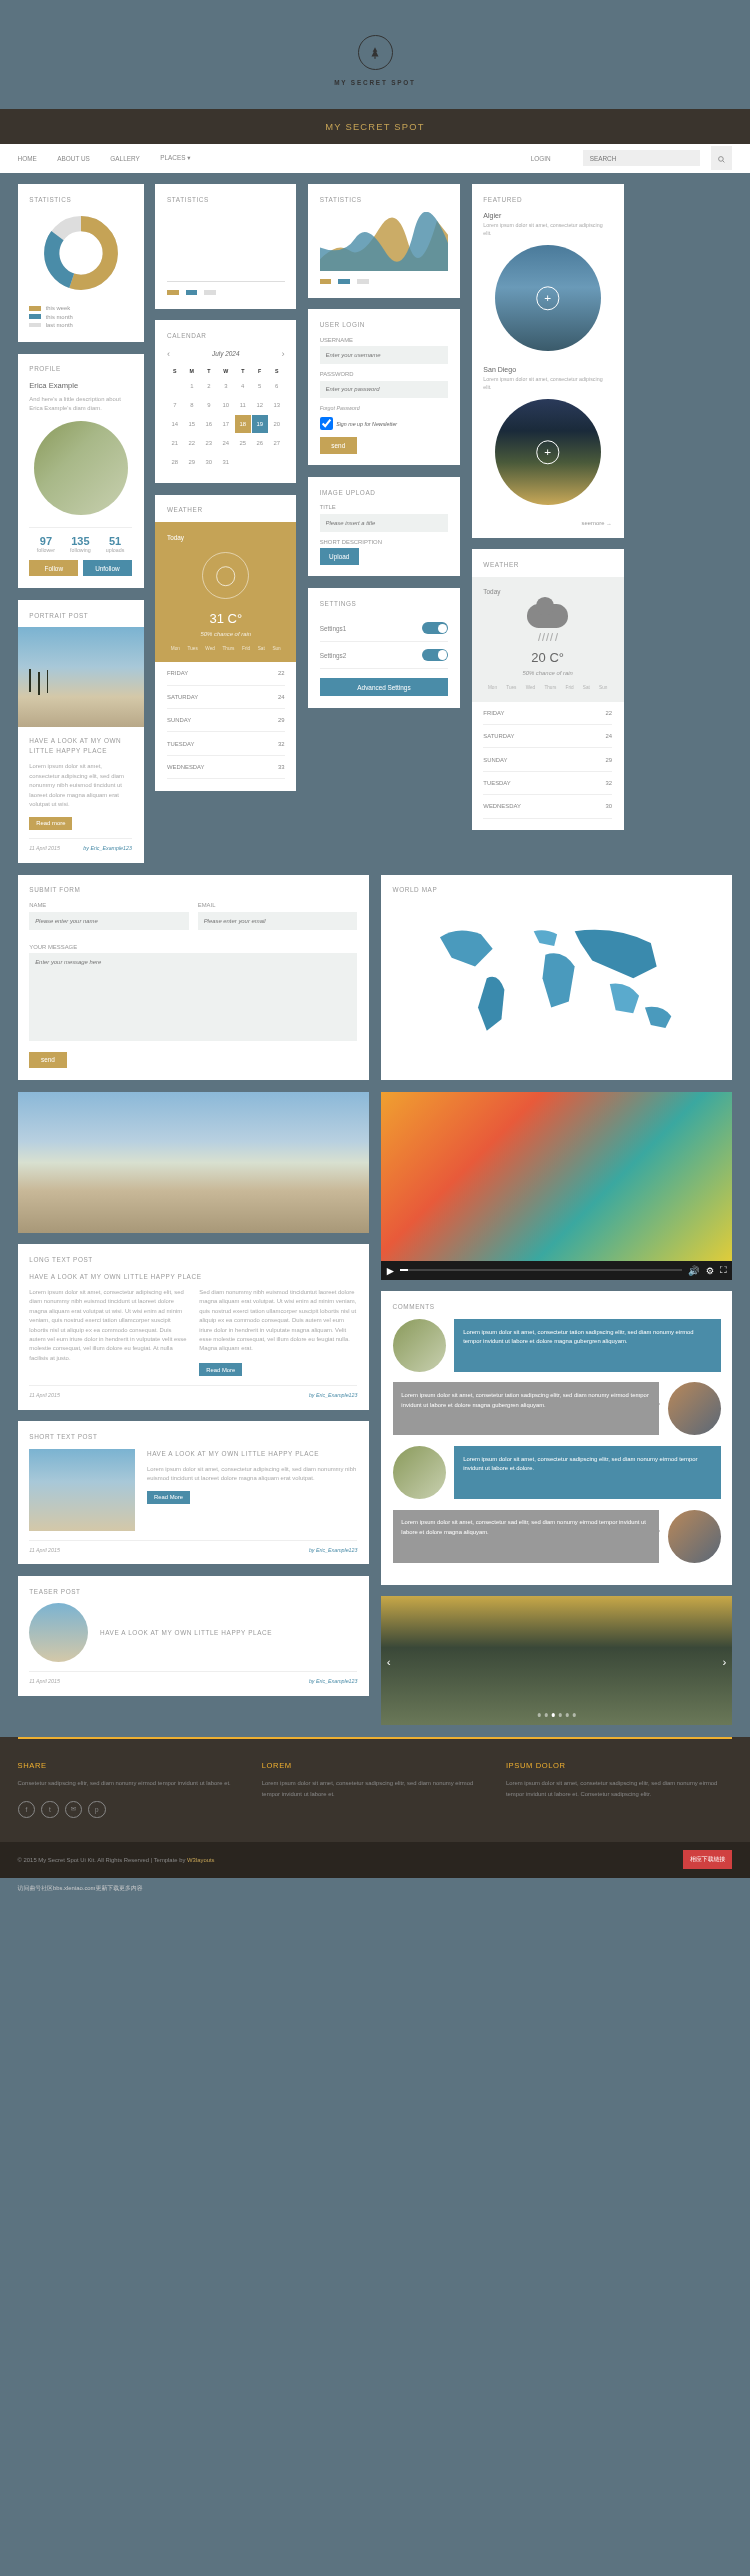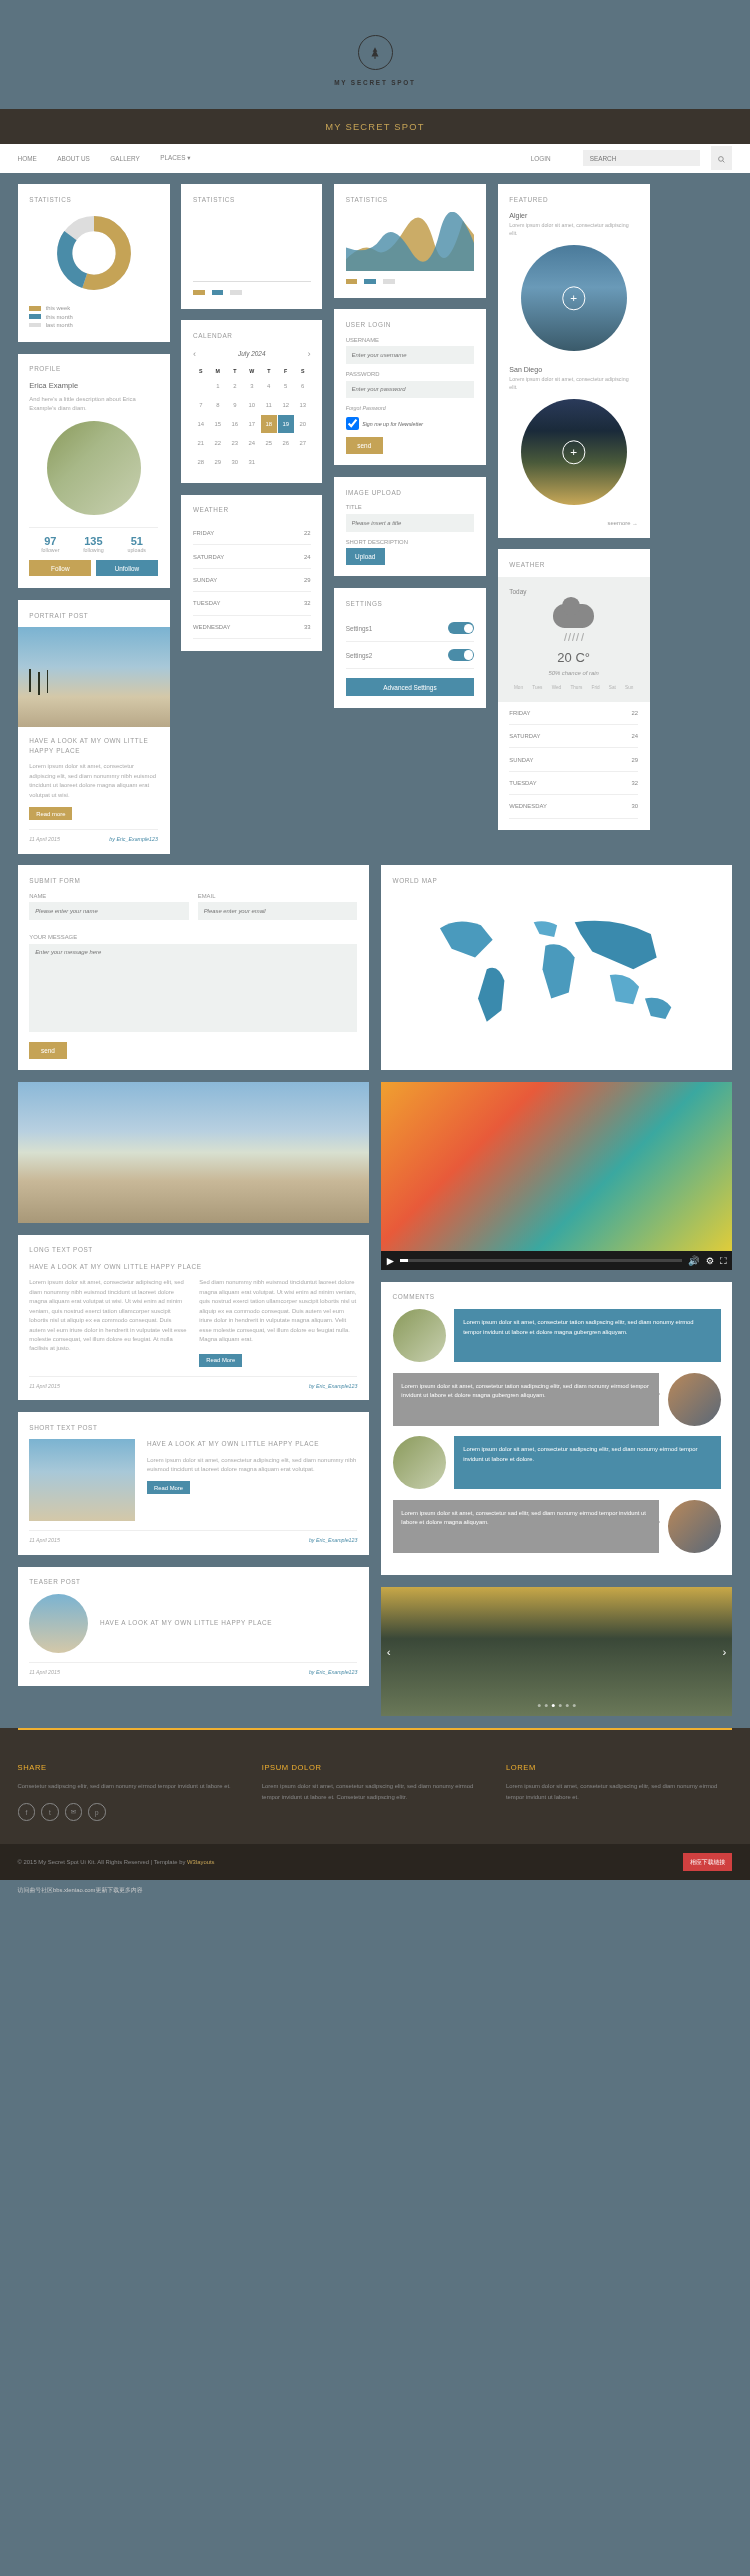--- a/index.html
+++ b/index.html
@@ -9,21 +9,21 @@
 .logo-circle { width:35px; height:35px; border:1.2px solid #333; border-radius:50%; display:inline-flex; align-items:center; justify-content:center; margin-bottom:8.8px; }
 .logo-text { color:#333; font-size:6.4px; letter-spacing:1.8px; font-weight:bold; }
 .header-bar { background:#3a342d; color:#c5a356; text-align:center; padding:11.7px; font-size:9.4px; letter-spacing:1.2px; }
 .nav-bar { background:#fff; display:flex; align-items:center; padding:0 17.6px; height:29px; }
 .nav-item { color:#888; font-size:6.4px; margin-right:20.5px; cursor:pointer; }
 .nav-right { margin-left:auto; display:flex; align-items:center; gap:11.7px; }
 .search-box { background:#eee; border:none; padding:4.7px 7px; width:117px; font-size:6.4px; }
 .search-btn { background:#eee; border:none; padding:4.7px 7px; cursor:pointer; }
 .content { padding:11.7px 17.6px; display:flex; gap:11.7px; }
 .col { display:flex; flex-direction:column; gap:11.7px; }
-.col1 { width:152px; }
+.col1 { width:126px; }
 .col2 { width:141px; }
 .col3 { width:152px; }
 .col4 { width:152px; }
 .card { background:#fff; padding:11.7px; }
 .card-title { color:#999; font-size:6.4px; letter-spacing:0.6px; margin-bottom:8.8px; }
 .donut { width:82px; height:82px; margin:5.9px auto 11.7px; position:relative; }
 .donut svg { transform:rotate(-90deg); }
 .legend-item { display:flex; align-items:center; gap:4.7px; font-size:5.9px; color:#999; margin:2.3px 0; }
 .legend-sw { width:11.7px; height:4.7px; }
 .profile-name { font-size:7.6px; color:#666; margin-bottom:4.7px; }
@@ -128,21 +128,21 @@
 .slider-img { height:129px; background:linear-gradient(180deg,#c8a848 0%,#3a4838 40%,#6a7858 100%); position:relative; }
 .slider-nav { position:absolute; top:50%; transform:translateY(-50%); color:#fff; font-size:11.7px; cursor:pointer; padding:5.9px; }
 .slider-nav.left { left:0; }
 .slider-nav.right { right:0; }
 .slider-dots { position:absolute; bottom:8.8px; left:50%; transform:translateX(-50%); display:flex; gap:3.5px; }
 .dot { width:3.5px; height:3.5px; border-radius:50%; background:rgba(255,255,255,0.5); }
 .dot.active { background:#fff; }
 .footer-cols { background:#3a342d; padding:23.4px 17.6px; display:flex; gap:17.6px; position:relative; }
 .footer-cols::before { content:''; position:absolute; top:0; left:17.6px; right:17.6px; height:1.8px; background:#f0b030; }
 .footer-col { flex:1; }
-.footer-title { color:#f0b030; font-size:7.6px; letter-spacing:0.6px; margin-bottom:8.8px;margin-top:12px; }
+.footer-title { color:#f0b030; font-size:7.6px; letter-spacing:0.6px; margin-bottom:8.8px; }
 .footer-text { color:#888; font-size:5.9px; line-height:1.8; }
 .social-row { display:flex; gap:5.9px; margin-top:11.7px; }
 .social-icon { width:17.6px; height:17.6px; border:0.6px solid #888; border-radius:50%; display:flex; align-items:center; justify-content:center; color:#888; font-size:6.4px; cursor:pointer; }
 .footer-bottom { background:#2a251f; padding:8.8px 17.6px; display:flex; justify-content:space-between; align-items:center; }
 .copyright { color:#888; font-size:5.9px; }
 .copyright a { color:#c5a356; }
 .red-btn { background:#d04040; color:#fff; padding:4.7px 7px; font-size:5.9px; cursor:pointer; }
 .bottom-note { background:#5c7380; color:#ccc; font-size:5.9px; padding:5.9px 17.6px; }
 .read-more-blue { background:#4a8ca8; color:#fff; border:none; padding:3.5px 7px; font-size:5.9px; cursor:pointer; }
 </style>
@@ -340,20 +340,35 @@
             <div class="cal-day">31</div>
             <div class="cal-day"></div>
             <div class="cal-day"></div>
             <div class="cal-day"></div>
           </div>
       </div>
       <div class="card" style="padding:0">
         <div style="padding:11.7px 11.7px 0">
             <div class="card-title">WEATHER</div>
           </div>
+        <div class="weather-box">
+          <div class="weather-today">Today</div>
+          <div class="weather-icon"></div>
+          <div class="weather-temp">31 C°</div>
+          <div class="weather-sub">50% chance of rain</div>
+          <div class="weather-days-mini" id="wdays1">
+              <span>Mon</span>
+              <span>Tues</span>
+              <span>Wed</span>
+              <span>Thurs</span>
+              <span>Frid</span>
+              <span>Sat</span>
+              <span>Sun</span>
+            </div>
+        </div>
         <div class="weather-list" id="wlist1" style="padding:0 11.7px 11.7px">
             <div class="weather-row">
               <span>FRIDAY</span>
               <span>22</span>
             </div>
             <div class="weather-row">
               <span>SATURDAY</span>
               <span>24</span>
             </div>
             <div class="weather-row">
@@ -625,26 +640,26 @@
       <div class="footer-title">SHARE</div>
       <div class="footer-text">Consetetur sadipscing elitr, sed diam nonumy eirmod tempor invidunt ut labore et.</div>
       <div class="social-row">
         <div class="social-icon">f</div>
         <div class="social-icon">t</div>
         <div class="social-icon">✉</div>
         <div class="social-icon">p</div>
       </div>
     </div>
     <div class="footer-col">
+        <div class="footer-title">LOREM</div>
+        <div class="footer-text">Lorem ipsum dolor sit amet, consetetur sadipscing elitr, sed diam nonumy eirmod tempor invidunt ut labore et.</div>
+      </div>
+    <div class="footer-col">
         <div class="footer-title">IPSUM DOLOR</div>
         <div class="footer-text">Lorem ipsum dolor sit amet, consetetur sadipscing elitr, sed diam nonumy eirmod tempor invidunt ut labore et. Consetetur sadipscing elitr.</div>
-      </div>
-    <div class="footer-col">
-        <div class="footer-title">LOREM</div>
-        <div class="footer-text">Lorem ipsum dolor sit amet, consetetur sadipscing elitr, sed diam nonumy eirmod tempor invidunt ut labore et.</div>
       </div>
   </div>
   <div class="footer-bottom">
     <div class="copyright"><span>© 2015 My Secret Spot Ui Kit. All Rights Reserved | Template by </span><a>W3layouts</a></div>
     <div class="red-btn">相应下载链接</div>
   </div>
   <div class="bottom-note">访问曲号社区bbs.xleniao.com更新下载更多内容</div>
 </div>
 
 

